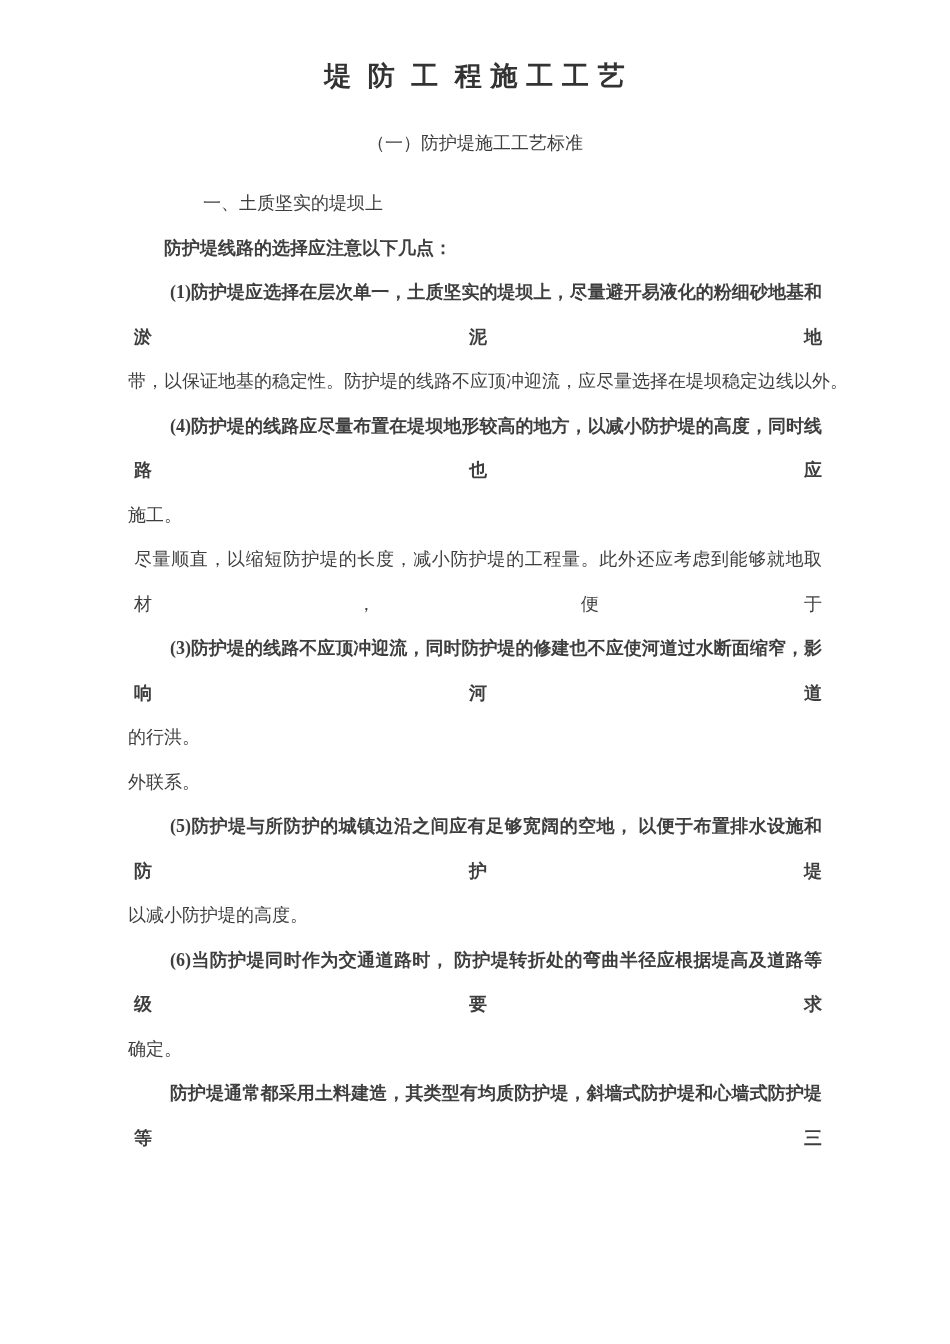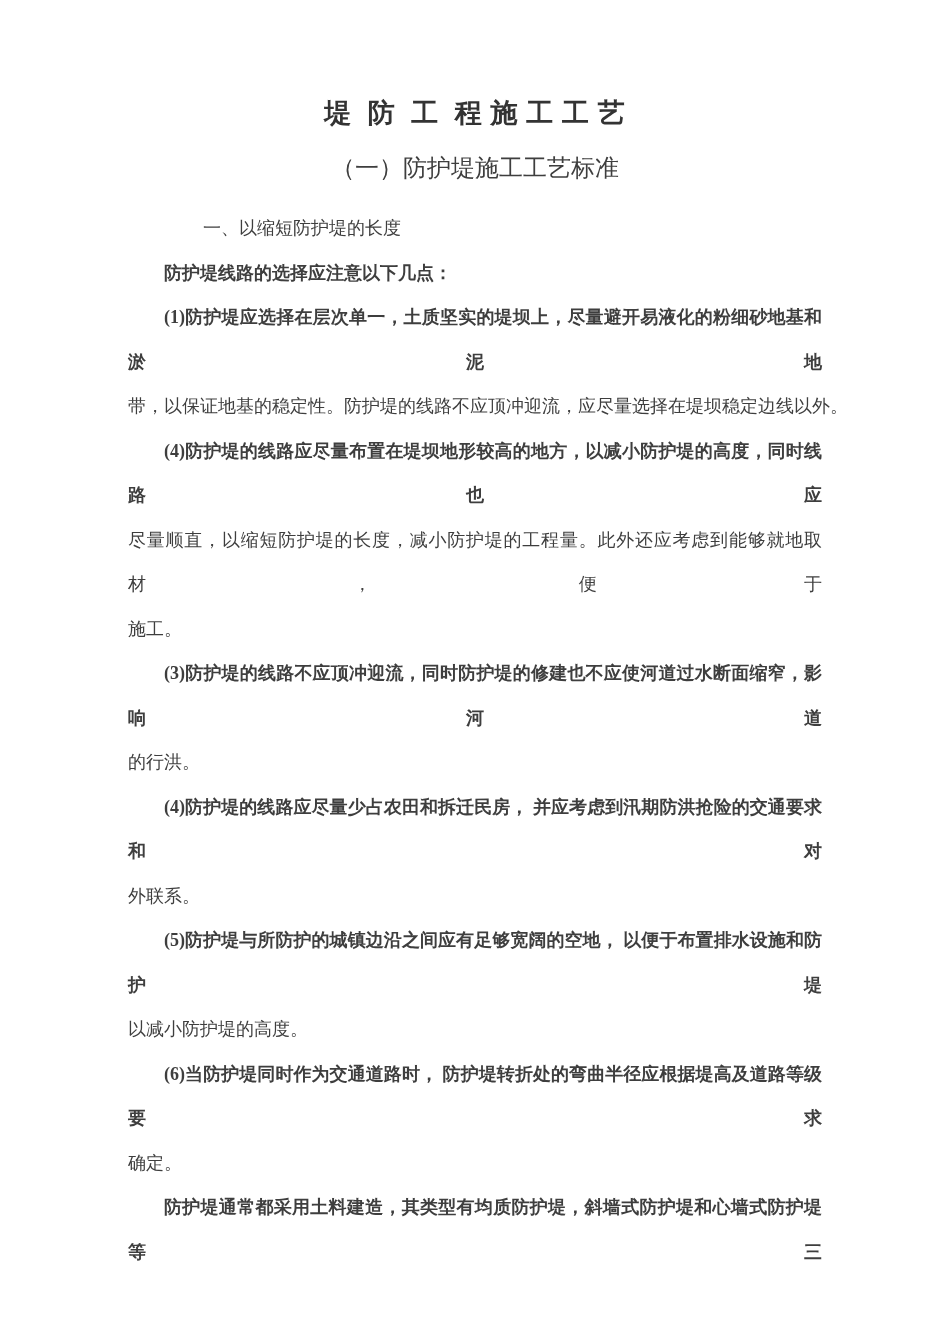--- a/index.html
+++ b/index.html
@@ -10,33 +10,33 @@
   .page {
     position: relative;
     width: 950px;
     height: 1344px;
     background: #ffffff;
     overflow: hidden;
     font-family: "Liberation Serif", "DejaVu Serif", serif;
     color: #3e3e3e;
   }
   .doc-title {
-    padding-top: 92px;
+    padding-top: 55px;
     text-align: center;
     font-size: 27px;
     font-weight: bold;
     line-height: 42px;
     letter-spacing: 1px;
     color: #333333;
     white-space: pre;
   }
   .doc-subtitle {
-    margin-top: 20px;
+    margin-top: 32px;
     text-align: center;
-    font-size: 24px;
+    font-size: 18px;
     line-height: 28px;
     color: #3e3e3e;
   }
   .doc-body {
     margin-top: 24px;
     padding: 0 128px;
     font-size: 18px;
     color: #3e3e3e;
   }
   .line {
@@ -44,43 +44,43 @@
     white-space: nowrap;
   }
   .line.first {
     text-indent: 36px;
     font-weight: bold;
   }
   .line.fill {
     text-align: justify;
     text-align-last: justify;
     white-space: normal;
+    margin-left: 6px;
   }
   .heading {
     line-height: 44.5px;
     white-space: pre;
   }
 </style>
 </head>
 <body>
 
 <div class="page">
   <div class="doc-title">堤  防  工  程 施 工 工 艺</div>
   <div class="doc-subtitle">（一）防护堤施工工艺标准</div>
   <div class="doc-body">
-      <div class="heading" style="padding-left: 75px;">一、以缩短防护堤的长度</div>
+      <div class="heading" style="padding-left: 75px;">一、土质坚实的堤坝上</div>
       <div class="line first">防护堤线路的选择应注意以下几点：</div>
       <div class="line first fill">(1)防护堤应选择在层次单一，土质坚实的堤坝上，尽量避开易液化的粉细砂地基和淤泥地</div>
       <div class="line">带，以保证地基的稳定性。防护堤的线路不应顶冲迎流，应尽量选择在堤坝稳定边线以外。</div>
       <div class="line first fill">(4)防护堤的线路应尽量布置在堤坝地形较高的地方，以减小防护堤的高度，同时线路也应</div>
+      <div class="line">施工。</div>
       <div class="line fill">尽量顺直，以缩短防护堤的长度，减小防护堤的工程量。此外还应考虑到能够就地取材，便于</div>
-      <div class="line">施工。</div>
       <div class="line first fill">(3)防护堤的线路不应顶冲迎流，同时防护堤的修建也不应使河道过水断面缩窄，影响河道</div>
       <div class="line">的行洪。</div>
-      <div class="line first fill">(4)防护堤的线路应尽量少占农田和拆迁民房， 并应考虑到汛期防洪抢险的交通要求和对</div>
       <div class="line">外联系。</div>
       <div class="line first fill">(5)防护堤与所防护的城镇边沿之间应有足够宽阔的空地， 以便于布置排水设施和防护堤</div>
       <div class="line">以减小防护堤的高度。</div>
       <div class="line first fill">(6)当防护堤同时作为交通道路时， 防护堤转折处的弯曲半径应根据堤高及道路等级要求</div>
       <div class="line">确定。</div>
       <div class="line first fill">防护堤通常都采用土料建造，其类型有均质防护堤，斜墙式防护堤和心墙式防护堤等三</div>
     </div>
 </div>
 
 </body></html>

